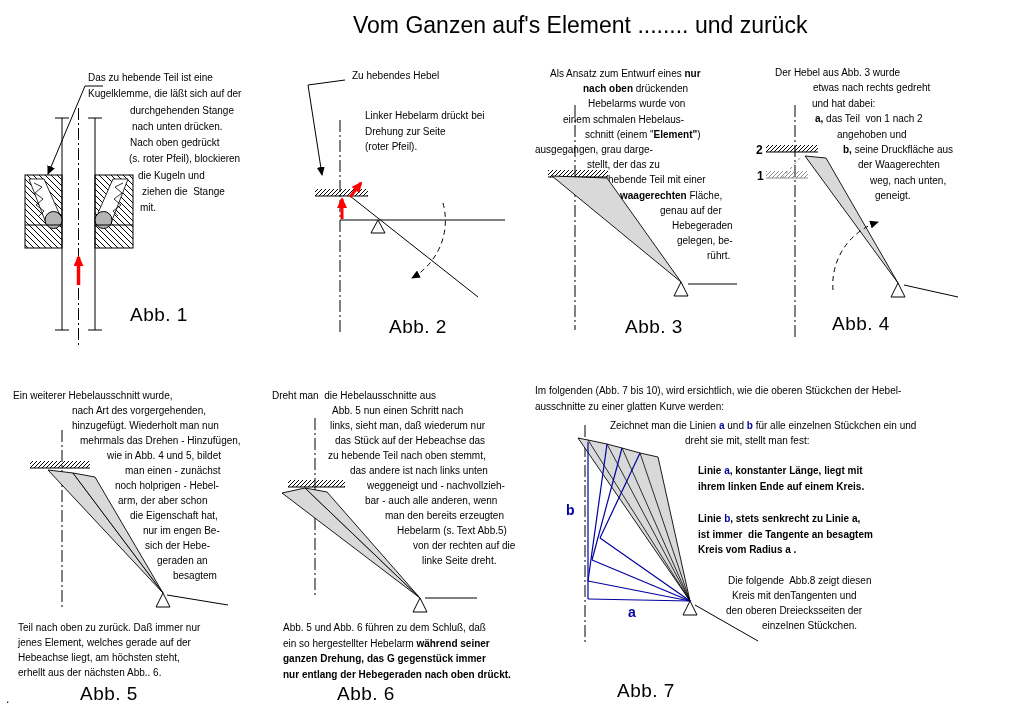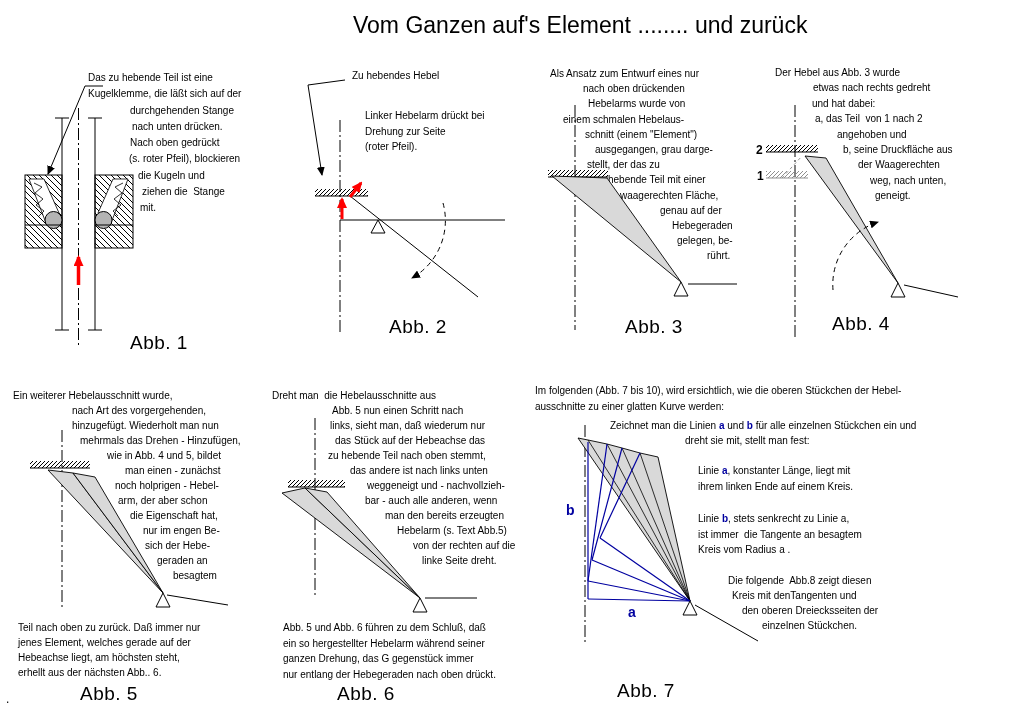--- a/index.html
+++ b/index.html
@@ -1,21 +1,21 @@
 <!DOCTYPE html>
 <html><head>
 <meta charset="utf-8">
 <style>
   html,body{margin:0;padding:0}
   body{width:1014px;height:722px;background:#fff;position:relative;overflow:hidden;
        font-family:"Liberation Sans",sans-serif;color:#000}
   .txt{position:absolute;font-size:10px;line-height:15px;white-space:nowrap}
   .txt .line{white-space:pre}
   .cap{position:absolute;font-size:19px;letter-spacing:.5px}
-  .seg-b{font-weight:normal}
+  .seg-b{font-weight:bold}
   .seg-ab{font-weight:bold;color:#0000a0}
   .bold{font-weight:bold}
   svg{position:absolute;overflow:visible}
   .ln{stroke:#000;stroke-width:1;fill:none}
   .cl{stroke:#000;stroke-width:1;fill:none;stroke-dasharray:12 3 2 3}
   .grayfill{fill:#d9d9d9;stroke:#000;stroke-width:.9}
   .blue{stroke:#0000a0;stroke-width:1.2;fill:none}
   .dash{stroke:#000;stroke-width:1;fill:none;stroke-dasharray:5 4}
 
   
@@ -25,21 +25,21 @@
   #abb1-text .line:nth-child(5){margin-left:45px}#abb1-text .line:nth-child(6){margin-left:44px}
   #abb1-text .line:nth-child(7){margin-left:53px}#abb1-text .line:nth-child(8){margin-left:57px}
   #abb1-text .line:nth-child(9){margin-left:55px}
 
   #abb2-label{left:352px;top:68px}
   #abb2-text{left:365px;top:108px;line-height:15.5px}
 
   #abb3-text{left:535px;top:66px;line-height:15.2px}
   #abb3-text .line:nth-child(1){margin-left:15px}#abb3-text .line:nth-child(2){margin-left:48px}
   #abb3-text .line:nth-child(3){margin-left:53px}#abb3-text .line:nth-child(4){margin-left:28px}
-  #abb3-text .line:nth-child(5){margin-left:50px}#abb3-text .line:nth-child(6){margin-left:60px}
+  #abb3-text .line:nth-child(5){margin-left:50px}#abb3-text .line:nth-child(6){}
   #abb3-text .line:nth-child(7){margin-left:52px}#abb3-text .line:nth-child(8){margin-left:73px}
   #abb3-text .line:nth-child(9){margin-left:85px}#abb3-text .line:nth-child(10){margin-left:125px}
   #abb3-text .line:nth-child(11){margin-left:137px}#abb3-text .line:nth-child(12){margin-left:142px}
   #abb3-text .line:nth-child(13){margin-left:172px}
 
   #abb4-text{left:768px;top:65px;line-height:15.4px}
   #abb4-text .line:nth-child(1){margin-left:7px}#abb4-text .line:nth-child(2){margin-left:45px}
   #abb4-text .line:nth-child(3){margin-left:44px}#abb4-text .line:nth-child(4){margin-left:47px}
   #abb4-text .line:nth-child(5){margin-left:69px}#abb4-text .line:nth-child(6){margin-left:75px}
   #abb4-text .line:nth-child(7){margin-left:90px}#abb4-text .line:nth-child(8){margin-left:102px}
@@ -65,21 +65,21 @@
   #abb6-bottom{left:283px;top:620px;line-height:15.5px}
 
   #abb7-intro{left:535px;top:383px;line-height:15.5px}
   #abb7-zeichnet{left:558px;top:418px;line-height:15px}
   #abb7-zeichnet .line:nth-child(1){margin-left:52px}
   #abb7-zeichnet .line:nth-child(2){margin-left:127px}
   #abb7-linie-a{left:698px;top:463px;line-height:15.5px}
   #abb7-linie-b{left:698px;top:511px;line-height:15.5px}
   #abb7-folgende{left:725px;top:573px}
   #abb7-folgende .line:nth-child(1){margin-left:3px}#abb7-folgende .line:nth-child(2){margin-left:7px}
-  #abb7-folgende .line:nth-child(3){margin-left:17px}#abb7-folgende .line:nth-child(4){margin-left:37px}
+  #abb7-folgende .line:nth-child(3){margin-left:1px}#abb7-folgende .line:nth-child(4){margin-left:37px}
 
   #page-title{position:absolute;left:353px;top:12px;font-size:23px}
   #stray-dot{position:absolute;left:6px;top:692px;font-size:12px}
 </style>
 </head>
 <body>
 
 <svg width="0" height="0">
   <defs>
     <pattern id="hat" width="4" height="4" patternUnits="userSpaceOnUse">
@@ -133,21 +133,21 @@
   </g>
   <g>
     <rect x="80" y="102" width="38" height="73" fill="url(#bhat)" stroke="#000"></rect>
     <polygon points="113,106 98,106 83,140 96,150" fill="#fff" stroke="#000" stroke-width=".8"></polygon>
     <path d="M108,110 L100,114 L107,120 L99,126 L106,132 L98,138 L103,143" fill="none" stroke="#000" stroke-width=".8"></path>
     <circle cx="88.5" cy="147" r="8.5" fill="#b4b4b4" stroke="#000"></circle>
     <line x1="80" y1="152" x2="118" y2="152" stroke="#000"></line>
   </g>
   <line x1="63.5" y1="212" x2="63.5" y2="184" stroke="#f00" stroke-width="3.5" marker-end="url(#ar)"></line>
 </svg>
-<div class="cap" style="left:130px;top:332px">Abb. 1</div>
+<div class="cap" style="left:130px;top:304px">Abb. 1</div>
 
 <div class="txt" id="abb2-label">Zu hebendes Hebel</div>
 <div class="txt" id="abb2-text">
     <div class="line"><span>Linker Hebelarm drückt bei</span></div>
     <div class="line"><span>Drehung zur Seite</span></div>
     <div class="line"><span>(roter Pfeil).</span></div>
   </div>
 <svg style="left:300px;top:75px" width="215" height="265" viewBox="0 0 215 265">
   <path class="ln" d="M45,5 L8,10 L22,100" marker-end="url(#ab)"></path>
   <line class="cl" x1="40" y1="45" x2="40" y2="260"></line>

